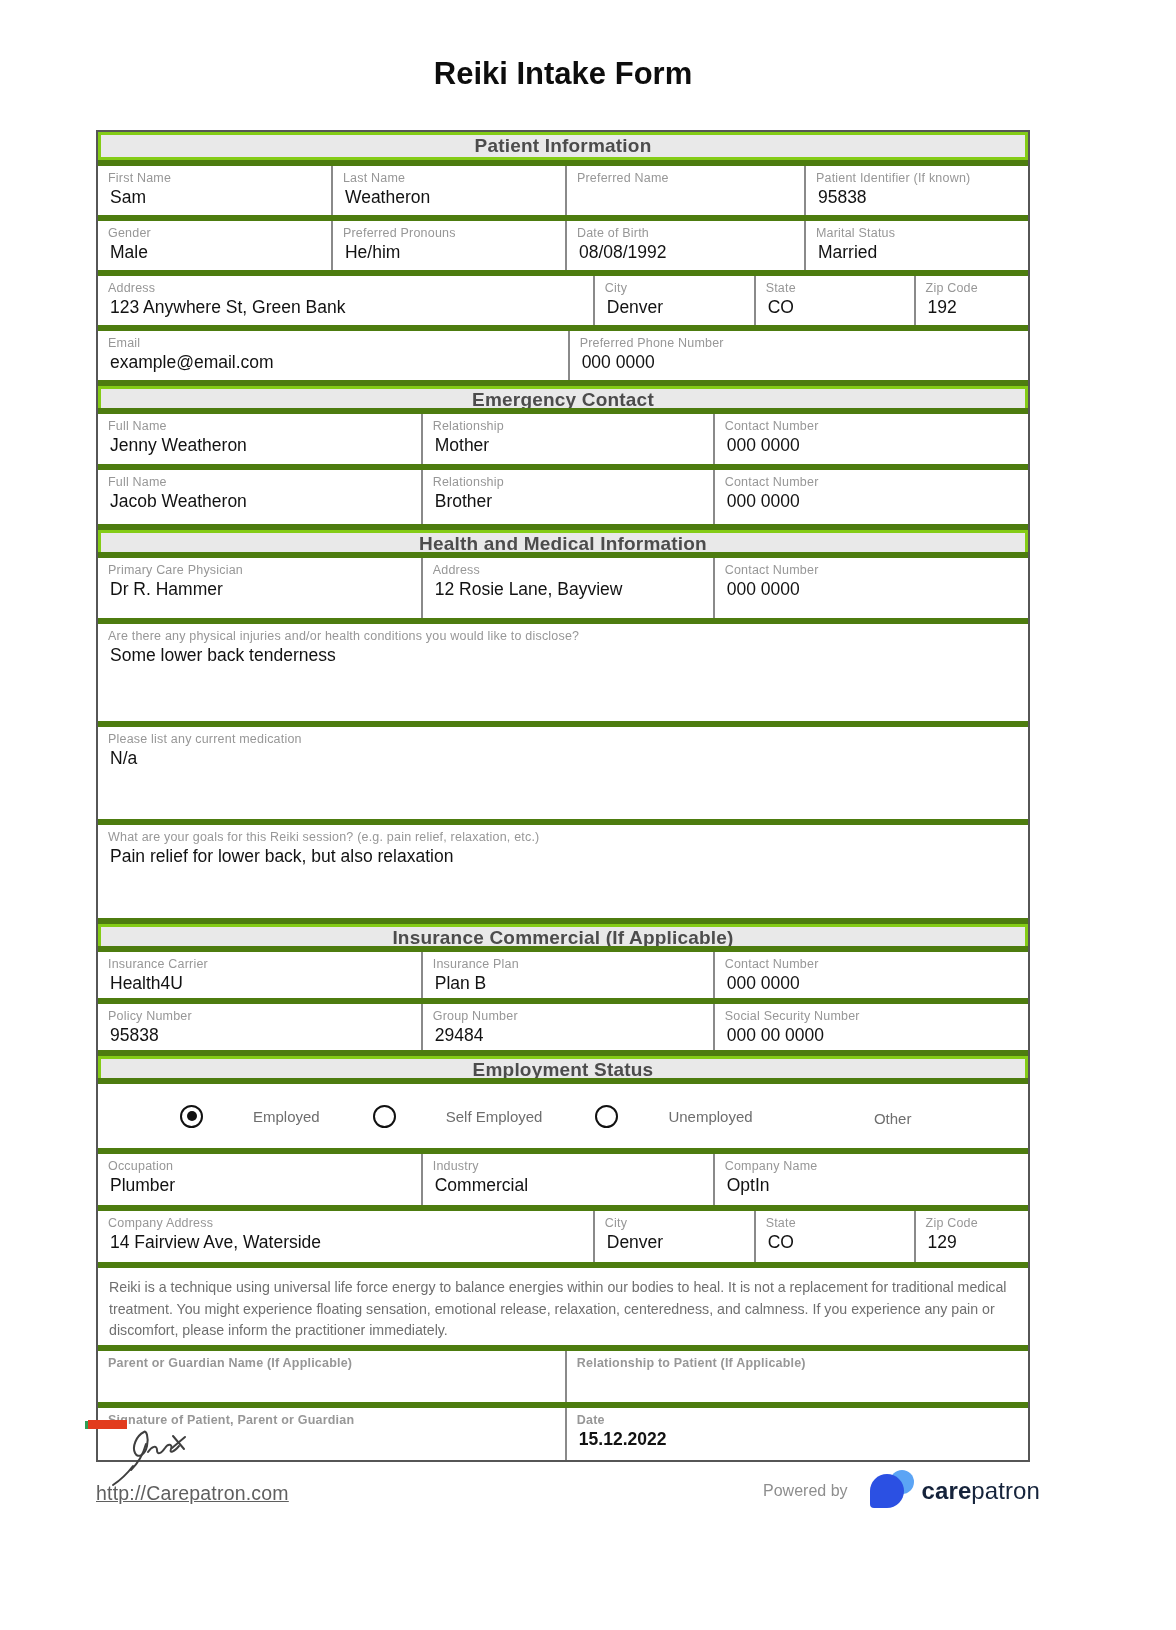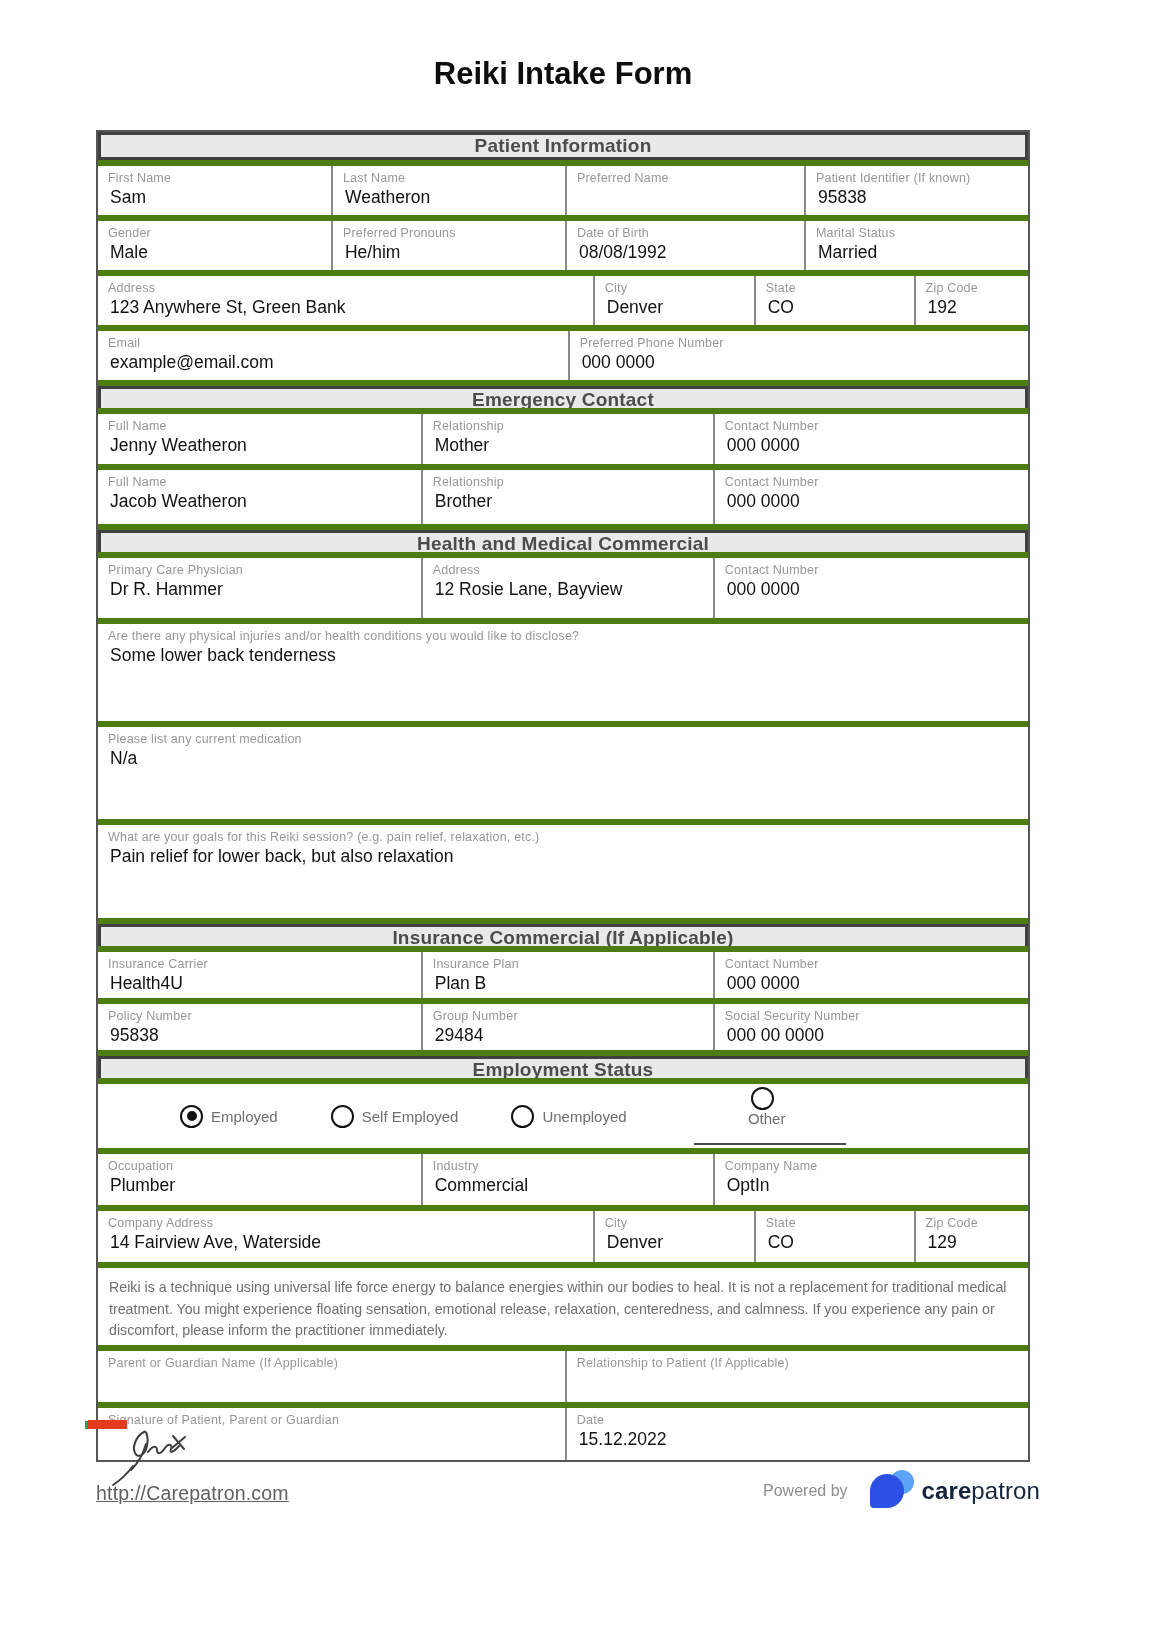--- a/index.html
+++ b/index.html
@@ -39,23 +39,23 @@
   .h57{height:57px} .h58{height:58px} .h60{height:60px} .h66{height:66px}
   .h70{height:70px} .h83{height:83px} .h98{height:98px} .h99{height:99px}
   .h103{height:103px}
 
   
   .g1 { grid-template-columns: 1fr; }
   .g4a { grid-template-columns: 25.05% 25.16% 25.7% 1fr; }
   .g4b { grid-template-columns: 53.2% 17.3% 17.2% 1fr; }
   .g2a { grid-template-columns: 50.5% 1fr; }
   .g3a { grid-template-columns: 34.7% 31.4% 1fr; }
-  .g2b { grid-template-columns: 50.2% 1fr; }
-
-  .sechead-row { background: #404040; }
+  .g2b { grid-template-columns: 50.2% 1fr; font-weight: bold; }
+
+  .sechead-row { background: #84cc16; }
   .sechead {
     margin: 3px;
     height: 22px;
     background: #e9e9e9;
     text-align: center;
     font-size: 19px;
     font-weight: bold;
     color: #4c4c4c;
     line-height: 22px;
     letter-spacing: 0.2px;
@@ -75,21 +75,21 @@
   }
   .qlabel { white-space: normal; }
 
   
   .radio-row-inner {
     display: flex;
     align-items: center;
     height: 100%;
     padding-left: 82px;
   }
-  .radio-opt { display: flex; align-items: center; margin-right: 53px; }
+  .radio-opt { display: flex; align-items: center; margin-right: 53px; gap: 42px; }
   .radio-opt:last-child { margin-right: 0; flex-direction: column; }
   .radio-circle {
     width: 23px; height: 23px;
     border: 2.5px solid #111;
     border-radius: 50%;
     display: inline-flex;
     align-items: center;
     justify-content: center;
     flex: 0 0 auto;
   }
@@ -277,21 +277,21 @@
         <div class="fvalue">Brother</div>
       </div>
       <div class="cell">
         <div class="flabel">Contact Number</div>
         <div class="fvalue">000 0000</div>
       </div>
     </div>
 
     <div class="row h28 g1 sechead-row">
       <div class="cell">
-          <div class="sechead">Health and Medical Commercial</div>
+          <div class="sechead">Health and Medical Information</div>
         </div>
     </div>
     <div class="row h66 g3a">
       <div class="cell">
         <div class="flabel">Primary Care Physician</div>
         <div class="fvalue">Dr R. Hammer</div>
       </div>
       <div class="cell">
         <div class="flabel">Address</div>
         <div class="fvalue">12 Rosie Lane, Bayview</div>

